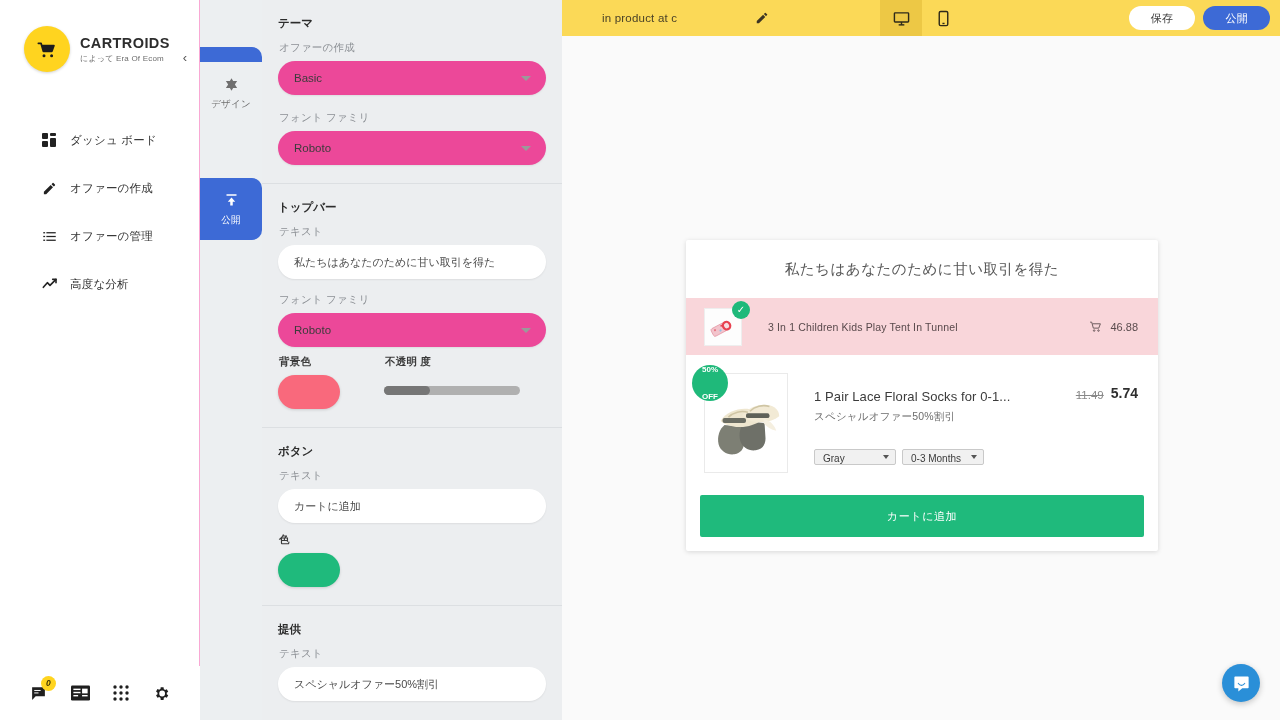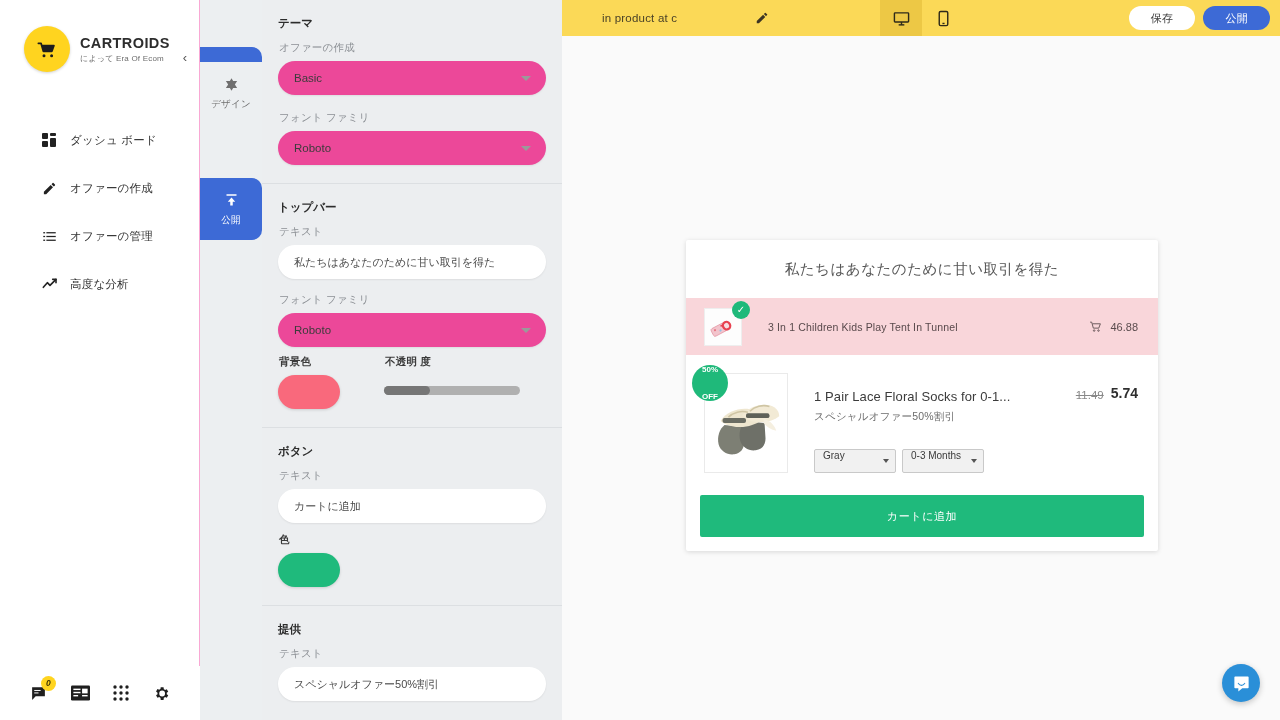--- a/index.html
+++ b/index.html
@@ -156,22 +156,22 @@
     position: absolute; left: -12px; top: -8px; width: 36px; height: 36px; border-radius: 50%;
     background: #1fb97a; color: #fff; font-size: 8px; font-weight: bold; line-height: 9.5px;
     display: flex; flex-direction: column; align-items: center; justify-content: space-between;
     text-align: center;
   }
   .oc-info { margin-left: 26px; flex: 1; padding-top: 16px; }
   .oc-title { font-size: 13px; color: #3b3b3b; letter-spacing: .1px; }
   .oc-sub { font-size: 10.5px; color: #6d6d6d; margin-top: 6px; letter-spacing: .2px; }
   .oc-selects { display: flex; gap: 6px; margin-top: 25px; }
   .mini-select {
-    height: 24px; background: #f1f1f1; border: 1px solid #c9c9c9; border-radius: 2px;
-    font-size: 10px; color: #3a3a3a; display: flex; align-items: flex-start;
+    height: 16px; background: #f1f1f1; border: 1px solid #c9c9c9; border-radius: 2px;
+    font-size: 10px; color: #3a3a3a; display: flex; align-items: flex-end;
     padding: 0 18px 0 8px; position: relative; cursor: pointer; min-width: 82px;
   }
   .mini-caret {
     position: absolute; right: 6px; top: 50%; margin-top: -2px; width: 0; height: 0;
     border-left: 3.5px solid transparent; border-right: 3.5px solid transparent;
     border-top: 4px solid #555;
   }
   .oc-prices { position: absolute; right: 20px; top: 30px; display: flex; align-items: flex-end; gap: 7px; }
   .price-old { font-size: 11.5px; color: #888; text-decoration: line-through; }
   .price-new { font-size: 14px; color: #2e2e2e; font-weight: bold; }

